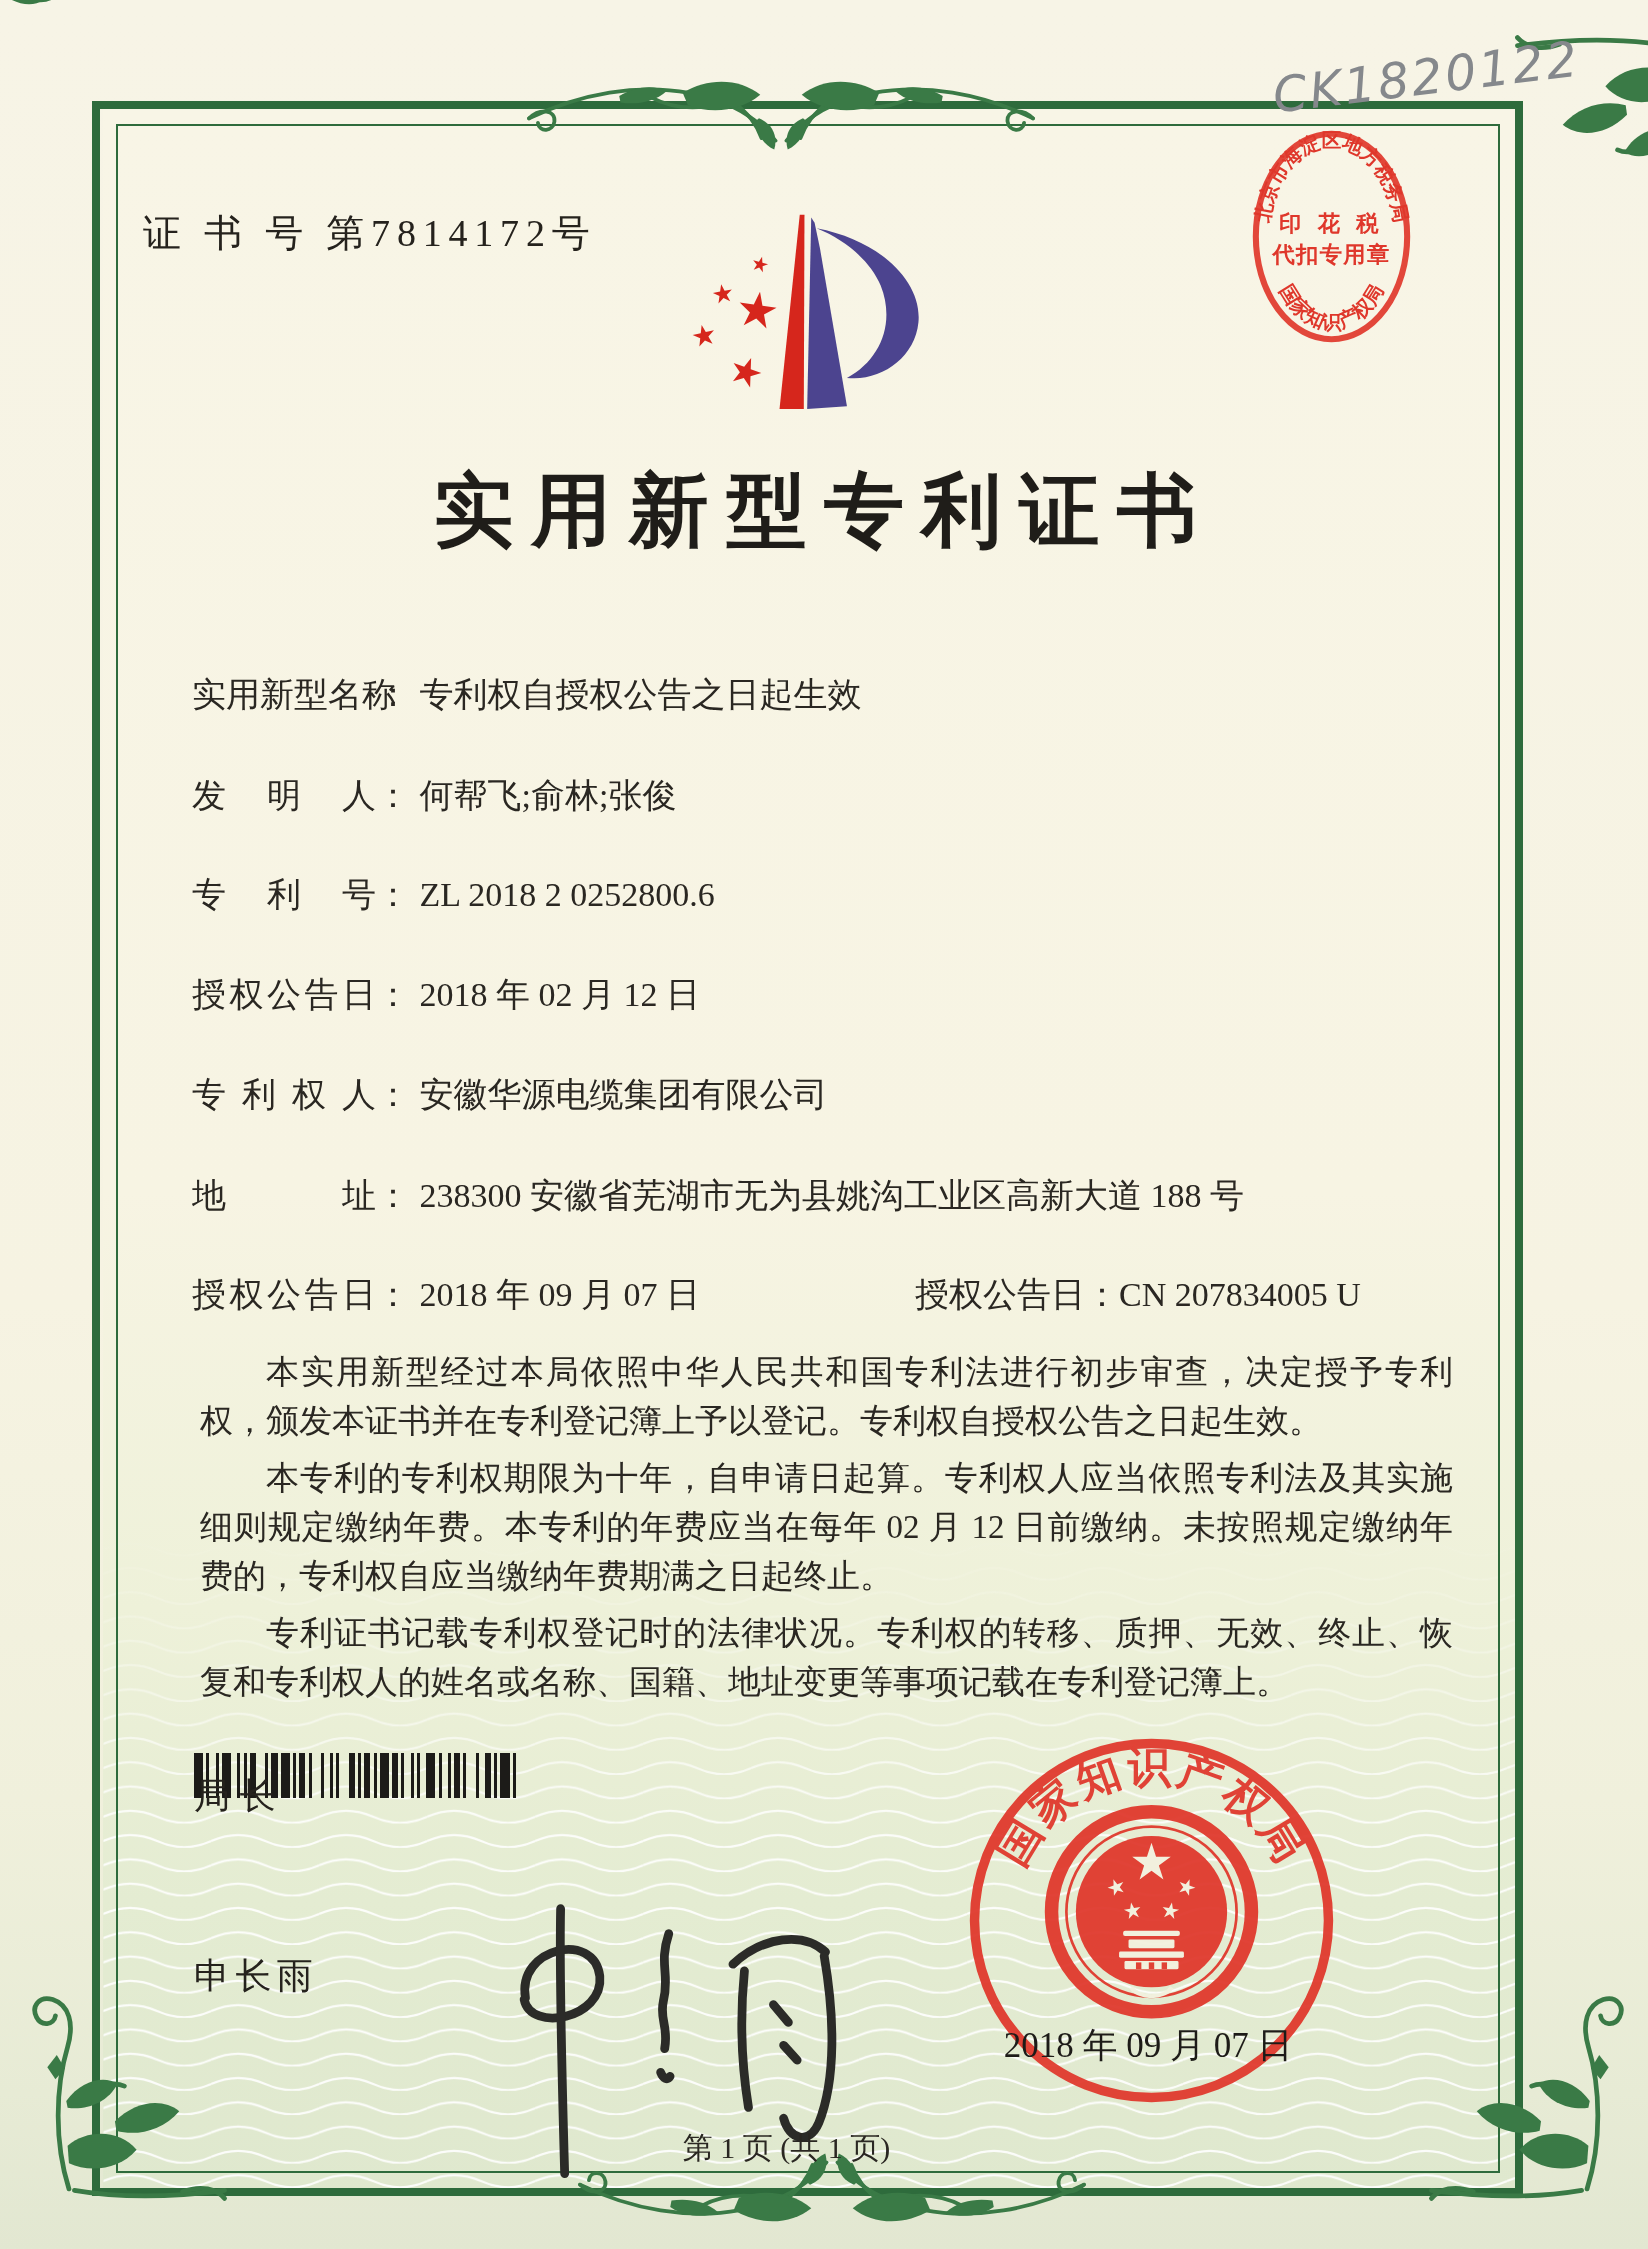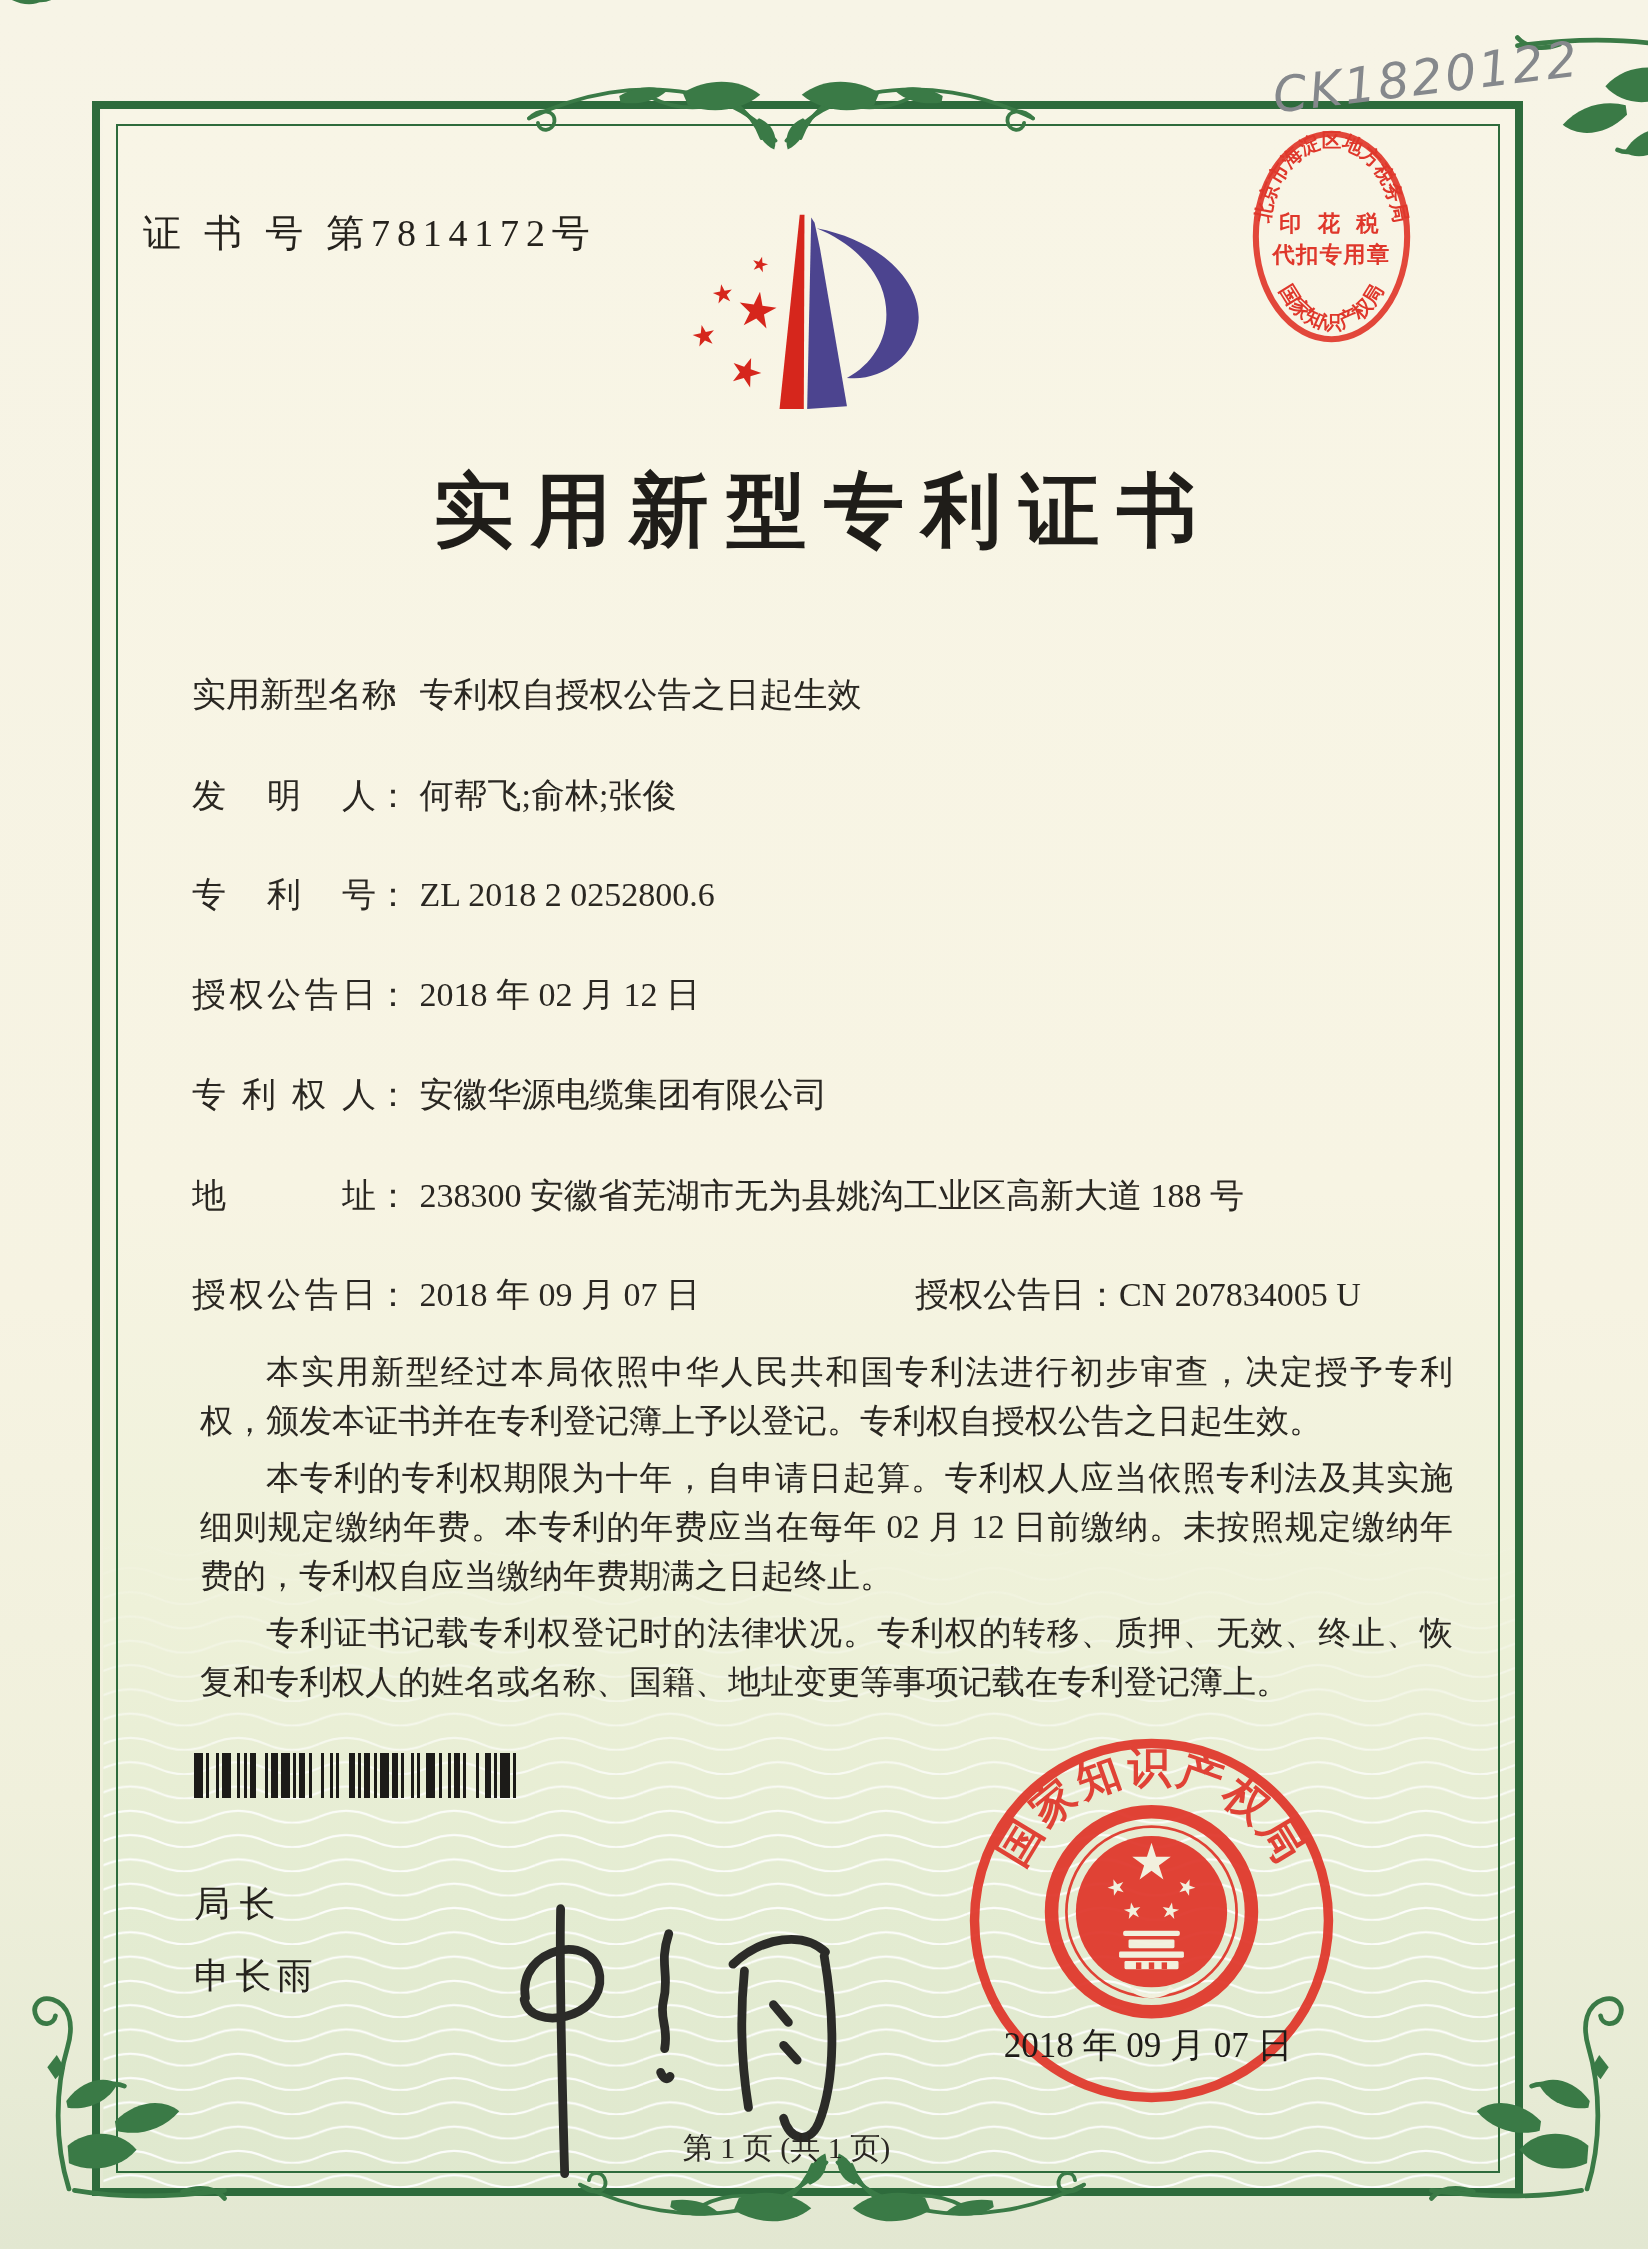--- a/index.html
+++ b/index.html
@@ -23,21 +23,21 @@
         letter-spacing:17.6px;color:#1f1d19;}
   .frow{position:absolute;left:192px;font-size:34px;white-space:nowrap;color:#2a2722;}
   .flabel{display:inline-block;width:184px;text-align:justify;text-align-last:justify;vertical-align:bottom;}
   .fcolon{margin-right:9.5px;}
   #grant-no-row{position:absolute;left:915px;top:1272px;font-size:34px;white-space:nowrap;color:#2a2722;}
   #paras{position:absolute;left:192px;top:1340px;width:1269px;font-size:33px;line-height:49px;
         text-align:justify;color:#2a2722;}
   #paras p{margin:8px;text-indent:2em;}
   #barcode{position:absolute;left:194px;top:1753px;width:425px;height:45px;display:flex;align-items:stretch;}
   #barcode div{background:#1c1b18;}
-  #director-title{left:194px;top:1880px;font-size:36px;letter-spacing:9.5px;}
+  #director-title{left:194px;top:1772px;font-size:36px;letter-spacing:9.5px;}
   #director-name{left:194px;top:1952px;font-size:36px;letter-spacing:5.4px;}
   #signature{position:absolute;left:466px;top:1856px;}
   #seal{position:absolute;left:959px;top:1728px;}
   #tax-stamp{position:absolute;left:1245px;top:123px;}
   #logo{position:absolute;left:678px;top:208px;}
   #seal-date{left:986px;top:2022px;width:324px;text-align:center;font-size:35px;color:#1d1b18;z-index:6;}
   #footer{left:0;width:1573px;top:2128px;text-align:center;font-size:30px;color:#2a2722;}
   .orn{position:absolute;color:#3a7a46;}
   svg{display:block;}
 </style>

